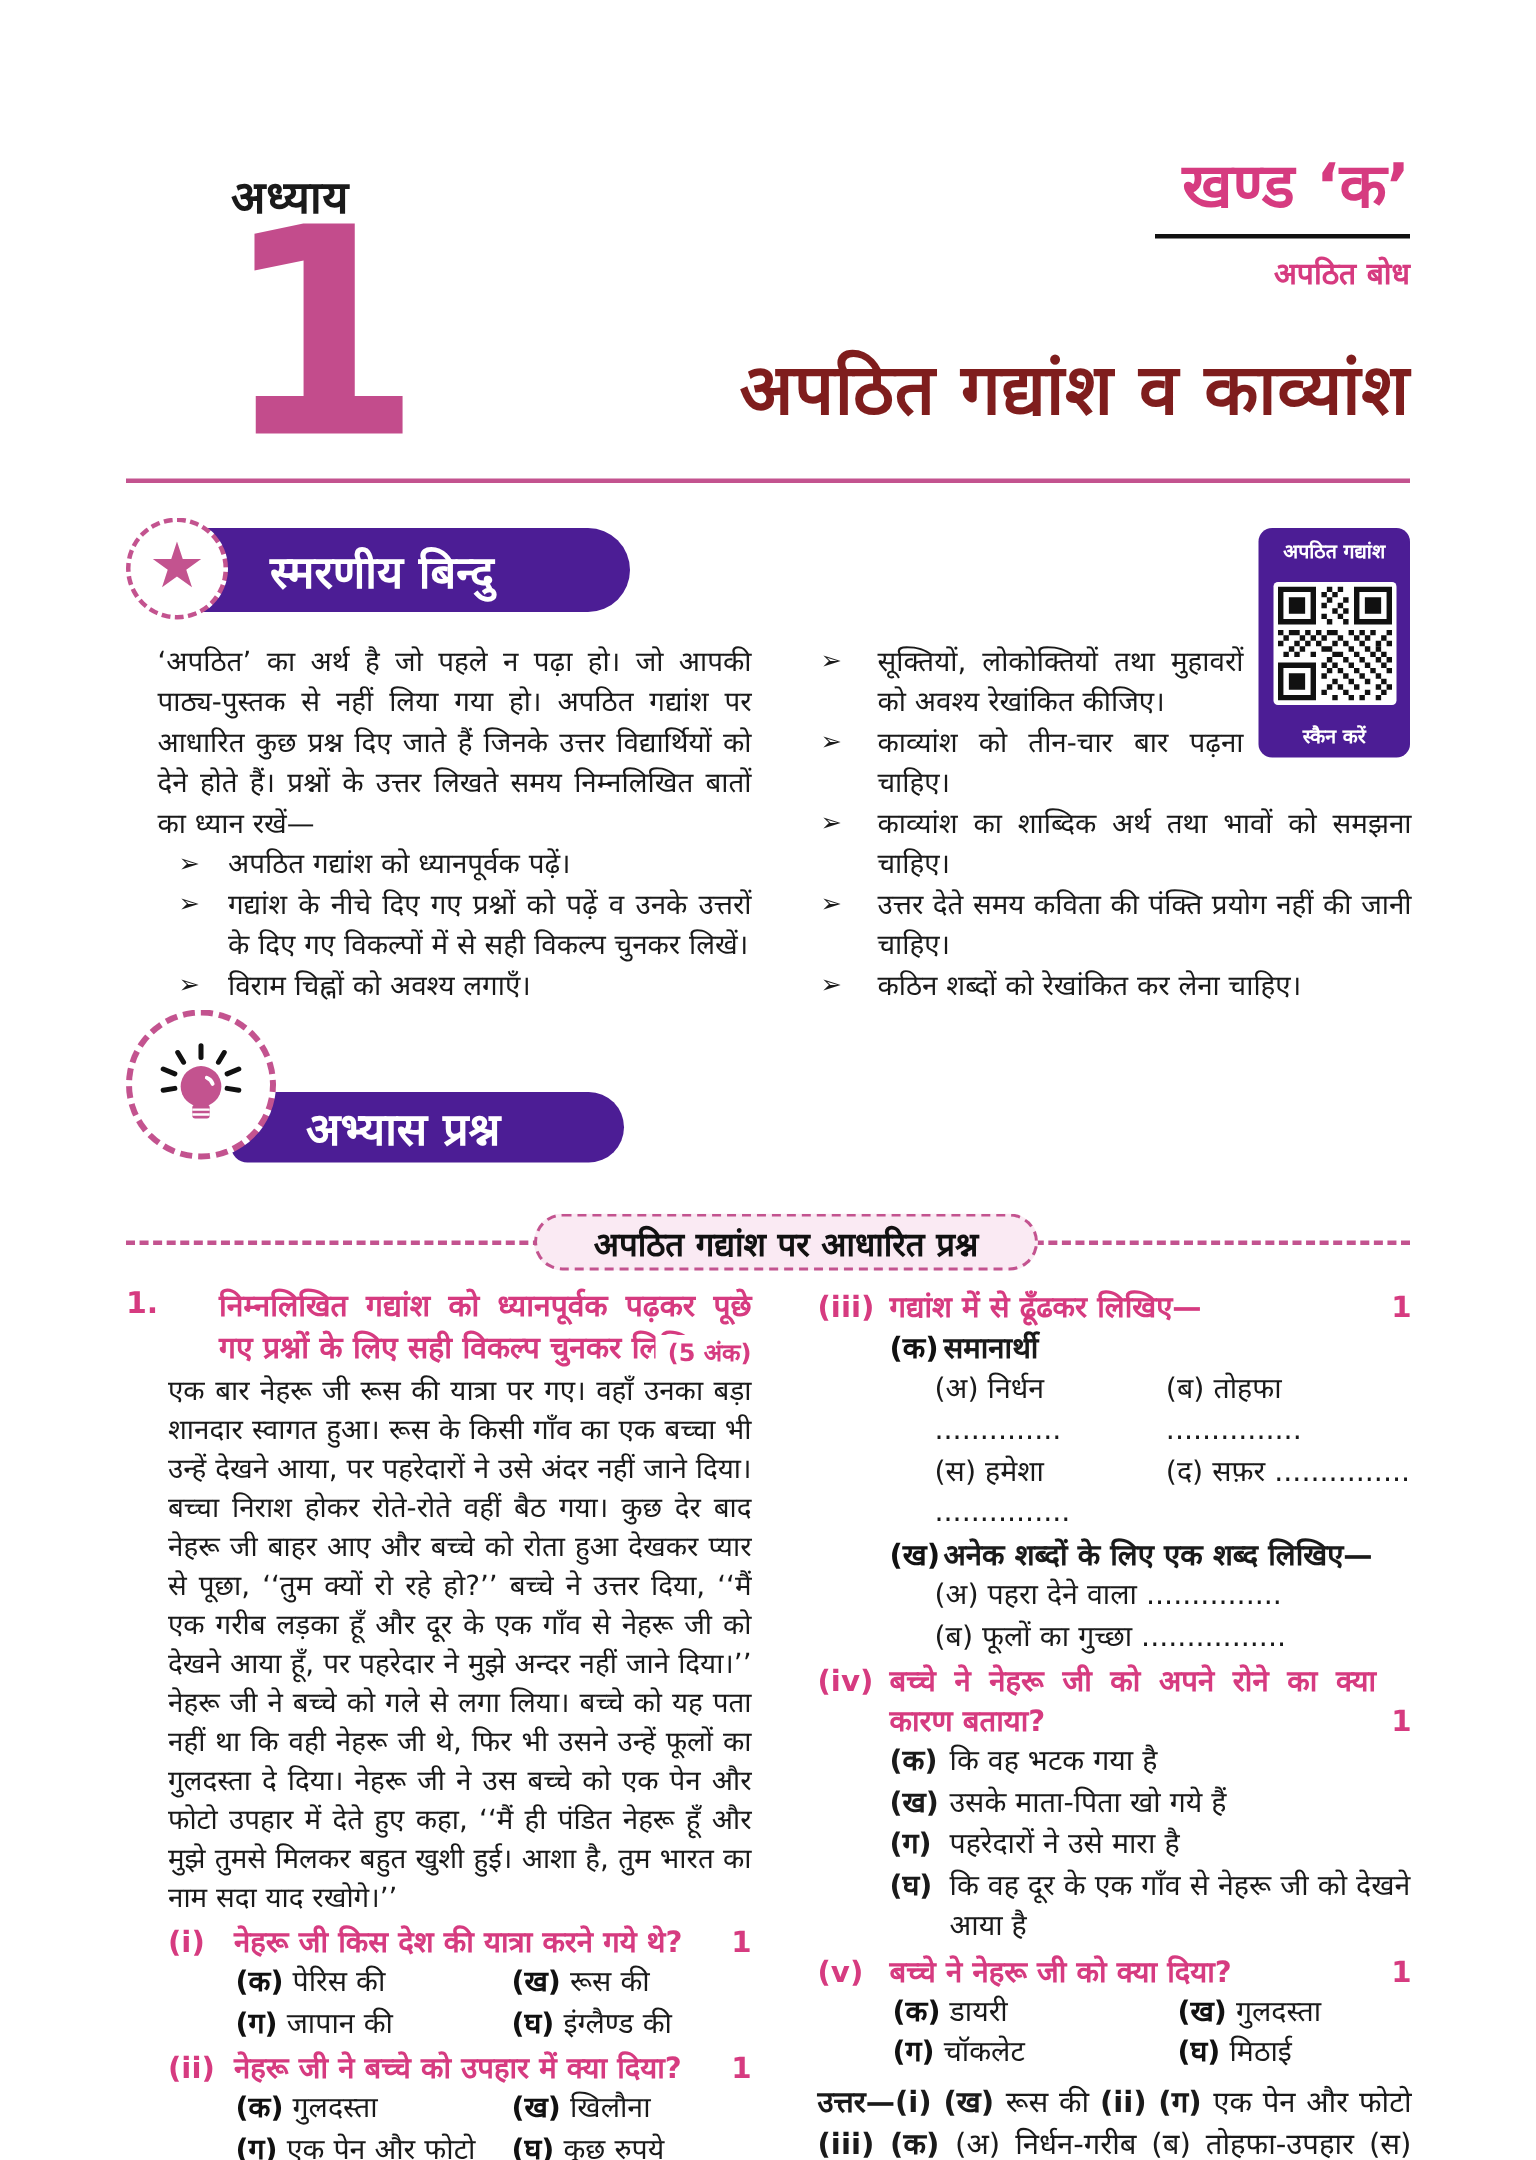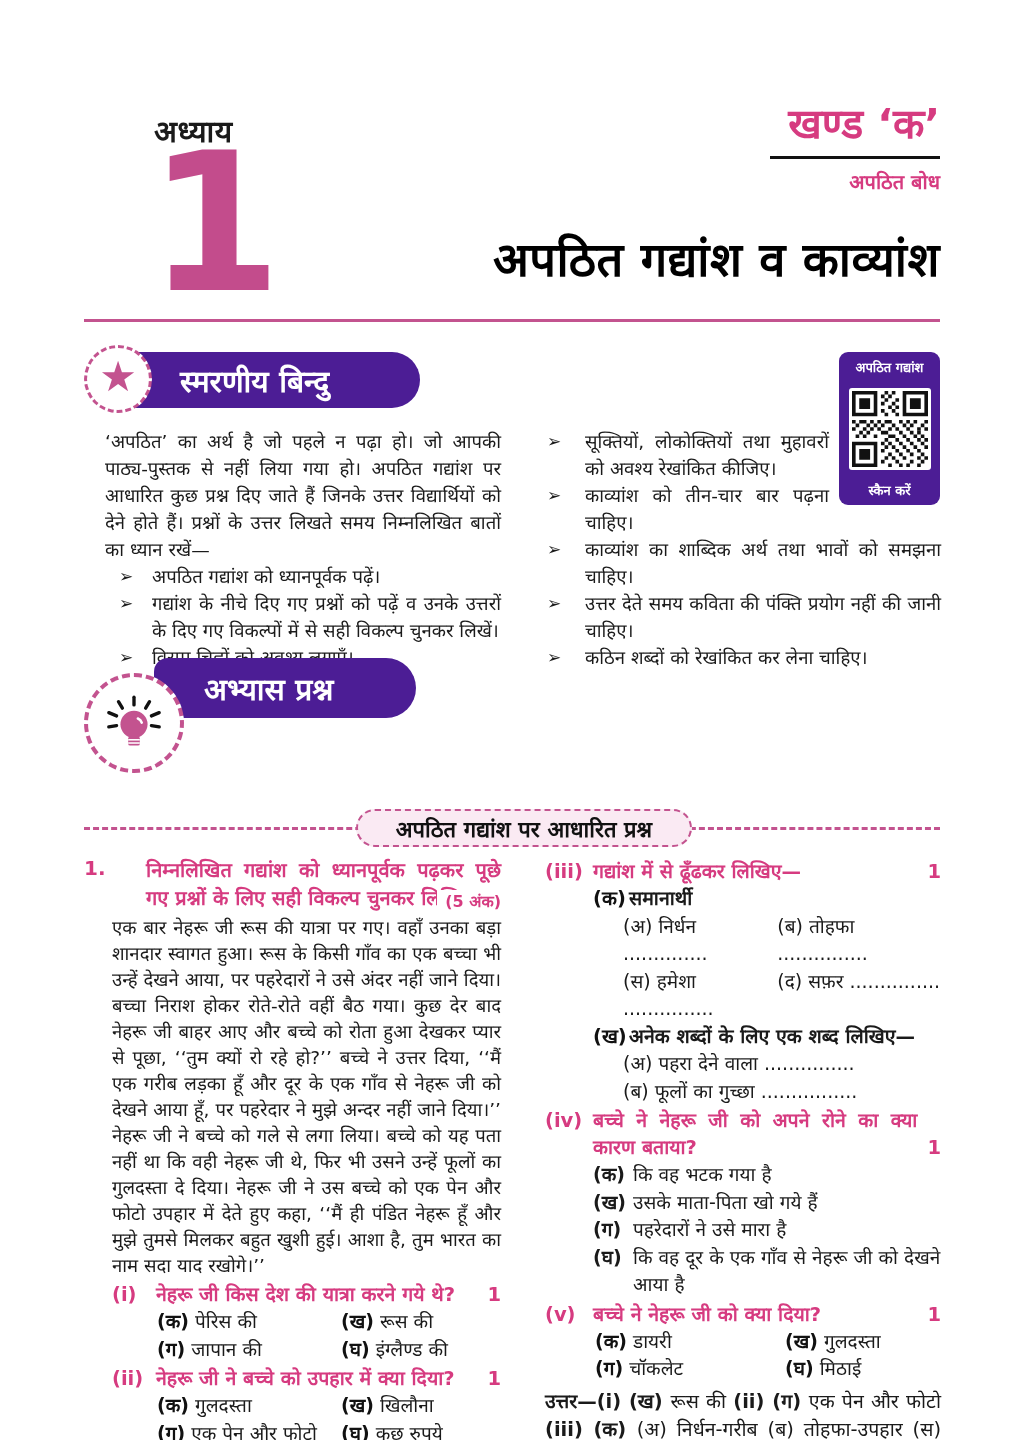--- a/index.html
+++ b/index.html
@@ -11,21 +11,21 @@
   }
   .abs { position:absolute; }
 
   
   .chapter-label { left:154px; top:110px; font-size:30px; font-weight:bold; letter-spacing:.5px; }
   .chapter-number { left:148px; top:128px; font-size:192px; font-weight:bold; line-height:1; color:#c34c8c; }
   .section-block { right:84px; top:102px; text-align:right; }
   .section-title { font-size:41px; font-weight:bold; color:#d63b80; line-height:1.1; }
   .section-underline { width:170px; height:3px; background:#111; margin:9px 0 9px auto; }
   .section-subtitle { font-size:20px; font-weight:bold; color:#d63b80; }
-  .page-title { right:84px; top:226px; font-size:47px; font-weight:bold; color:#000000; letter-spacing:.5px;margin-left:40px; }
+  .page-title { right:84px; top:226px; font-size:47px; font-weight:bold; color:#7f1d1d; letter-spacing:.5px;margin-left:40px; }
   .head-rule { left:84px; right:84px; top:319px; height:3px; background:#c3538f; }
 
   
   .banner-pill {
     background:#4c1d95; color:#fff; font-weight:bold;
     display:flex; align-items:center;
   }
   .smaraniya-pill { left:118px; top:352px; width:302px; height:56px;
     border-radius:12px 28px 28px 12px; font-size:30px; padding-left:62px; }
   .smaraniya-badge {
@@ -33,21 +33,21 @@
     border:3px dashed #c3538f; border-radius:50%;
     display:flex; align-items:center; justify-content:center; z-index:2;
   }
   .star-glyph { color:#c3538f; font-size:42px; line-height:1; margin-top:-4px; }
 
   .abhyas-badge {
     left:84px; top:673px; width:100px; height:100px; background:#fff;
     border:4px dashed #c3538f; border-radius:50%;
     display:flex; align-items:center; justify-content:center; z-index:2;
   }
-  .abhyas-pill { left:154px; top:658px; width:262px; height:60px;
+  .abhyas-pill { left:154px; top:728px; width:262px; height:47px;
     border-radius:14px 30px 30px 14px; font-size:30px; padding-left:50px; }
 
   
   .qr-box {
     left:839px; top:352px; width:101px; height:153px; background:#4c1d95;
     border-radius:9px; display:flex; flex-direction:column; align-items:center;
     justify-content:space-between; padding:6px 4px; z-index:3;
   }
   .qr-label { color:#fff; font-size:13px; font-weight:bold; white-space:nowrap; }
   .qr-svg { width:82px; height:82px; background:#fff; border-radius:3px; padding:3px; }

